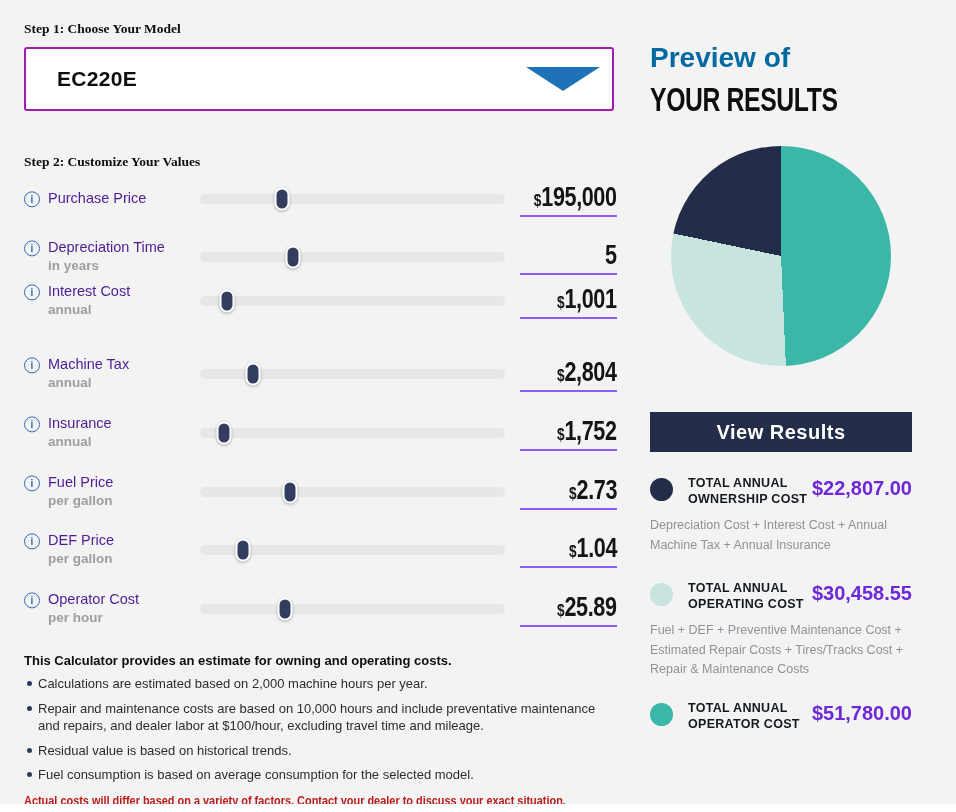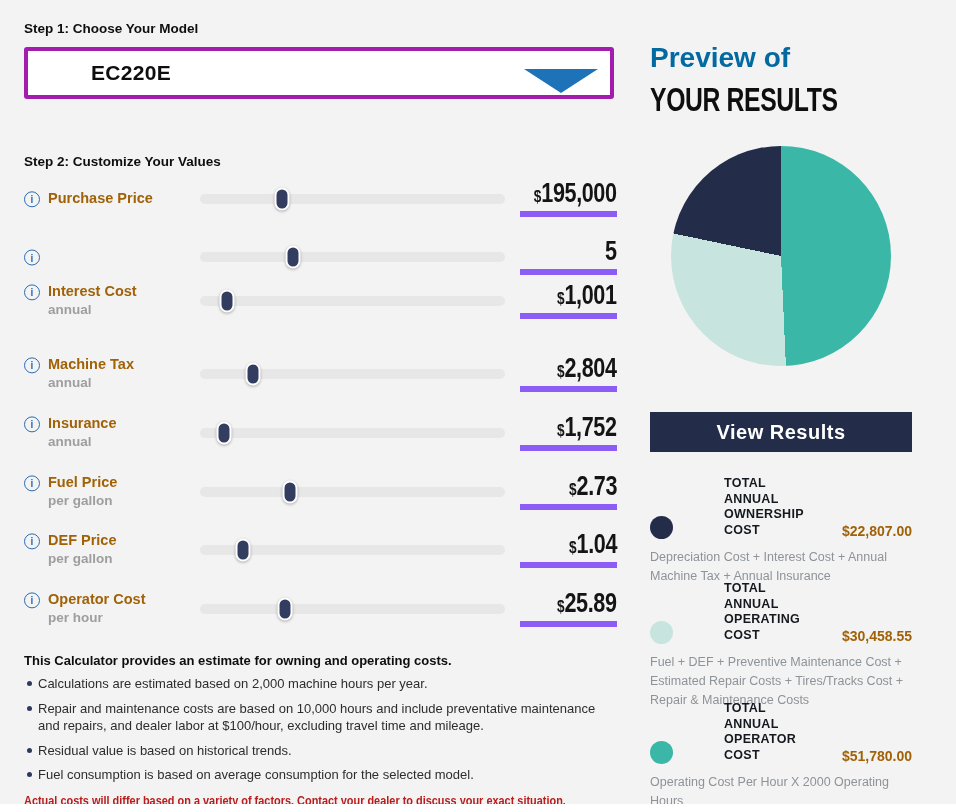--- a/index.html
+++ b/index.html
@@ -6,33 +6,32 @@
   html,body { width: 956px; height: 812px; }
   body {
     position: relative;
     background: #f3f3f3;
     font-family: "Liberation Sans", sans-serif;
     overflow: hidden;
     color: #111;
   }
   .step-heading {
     position: absolute; left: 24px;
-    font-size: 13.5px; font-weight: bold; color: #0e0e0e;
+    font-size: 13.5px; font-weight: bold; color: #0e0e0e; font-family: Liberation Serif, serif;
   }
   #step1-heading { top: 21px; }
   #step2-heading { top: 154px; }
 
   
   .model-select {
     position: absolute; left: 24px; top: 47px;
-    width: 590px; height: 52px;
-    background: #ffffff; border: 4px solid #a21caf; border-radius: 3px;
+    width: 590px; height: 64px;
+    background: #ffffff; border: 2px solid #a21caf; border-radius: 3px;
     display: flex; align-items: center;
     cursor: pointer;
-    padding-left: 32px;
   }
   .model-value {
     margin-left: 31px; font-size: 21px; font-weight: bold; color: #0e0e0e;
     letter-spacing: 0.3px;
   }
   .caret-down {
     position: absolute; right: 12px; top: 18px;
     width: 0; height: 0;
     border-left: 37px solid transparent;
     border-right: 37px solid transparent;
@@ -47,38 +46,38 @@
   }
   .info-icon {
     flex: none; margin-top: 1px;
     width: 16px; height: 16px; border: 1px solid #2a6db4; border-radius: 50%;
     color: #2a6db4; font-size: 10px; font-weight: bold;
     display: flex; align-items: center; justify-content: center;
     cursor: pointer;
   }
   .info-icon::before { content: "i"; }
   .label-text { margin-left: 8px; }
-  .label-main { font-size: 14.5px; font-weight: bold; color: #a16207; line-height: 1.2; }
+  .label-main { font-size: 14.5px; font-weight: normal; color: #4c1d95; line-height: 1.2; }
   .label-sub { font-size: 13.5px; font-weight: bold; color: #9e9e9e; margin-top: 3px; line-height: 1.1; }
   .track {
     position: absolute; left: 176px; top: 50%; transform: translateY(-50%);
     width: 305px; height: 10px; background: #e7e7e7; border-radius: 5px;
     cursor: pointer;
   }
   .handle {
     position: absolute; top: 50%; transform: translate(-50%,-50%);
     width: 15px; height: 23px; border-radius: 8px;
     background: #323d60; border: 2px solid #ffffff;
     box-shadow: 0 1px 3px rgba(0,0,0,0.3);
     cursor: grab;
   }
   .value-box {
     position: absolute; right: 0; top: calc(50% - 19px);
     width: 97px; height: 37px;
-    border-bottom: 6px solid #8b5cf6;
+    border-bottom: 2px solid #8b5cf6;
     display: flex; align-items: flex-end; justify-content: flex-end;
   }
   .value-inner {
     transform: scaleX(0.8); transform-origin: right bottom;
     white-space: nowrap; font-weight: bold; color: #141414;
     line-height: 1; padding-bottom: 4px;
   }
   .cur { font-size: 17px; }
   .amt { font-size: 27px; letter-spacing: -0.5px; }
 
@@ -109,27 +108,27 @@
     background: #232d49; color: #ffffff;
     font-size: 20px; font-weight: bold; letter-spacing: 0.5px;
     display: flex; align-items: center; justify-content: center;
     border: none; cursor: pointer;
   }
 
   .legend-item { position: absolute; left: 650px; width: 262px; }
   #legend-0 { top: 476px; }
   #legend-1 { top: 581px; }
   #legend-2 { top: 701px; }
-  .legend-head { display: flex; align-items: flex-end; gap: 36px; }
+  .legend-head { display: flex; align-items: flex-start; }
   .legend-dot { flex: none; width: 23px; height: 23px; border-radius: 50%; margin-top: 2px; }
   .legend-titles {
     margin-left: 15px; font-size: 12.5px; font-weight: bold; color: #14191f;
     line-height: 1.25; letter-spacing: 0.3px; text-transform: uppercase;
   }
-  .legend-value { margin-left: auto; font-size: 14px; font-weight: bold; color: #a16207; padding-top: 1px; }
+  .legend-value { margin-left: auto; font-size: 20px; font-weight: bold; color: #6d28d9; padding-top: 1px; }
   .legend-desc { margin-top: 9px; font-size: 12.5px; color: #8e9398; line-height: 1.55; }
 
   .bottom-strip { position: absolute; left: 0; bottom: 0; width: 100%; height: 8px; background: #ffffff; }
 </style>
 </head>
 <body>
 
 <div id="step1-heading" class="step-heading">Step 1: Choose Your Model</div>
 
 <div class="model-select">
@@ -150,20 +149,24 @@
     <span class="handle" style="left: 27%;"></span>
   </div>
   <div class="value-box">
     <span class="value-inner"><span class="cur">$</span><span class="amt">195,000</span></span>
   </div>
 </div>
 
 <div class="slider-row" style="top:235px">
   <div class="label-wrap">
     <span class="info-icon"></span>
+    <span class="label-text">
+      <div class="label-main">Depreciation Time</div>
+      <div class="label-sub">in years</div>
+    </span>
   </div>
   <div class="track">
     <span class="handle" style="left: 30.5%;"></span>
   </div>
   <div class="value-box">
     <span class="value-inner"><span class="cur"></span><span class="amt">5</span></span>
   </div>
 </div>
 
 <div class="slider-row" style="top:279px">
@@ -306,16 +309,15 @@
 
 <div id="legend-2" class="legend-item">
   <div class="legend-head">
     <span class="legend-dot" style="background: rgb(58, 183, 166);"></span>
     <span class="legend-titles">
       <div>TOTAL ANNUAL</div>
       <div>OPERATOR COST</div>
     </span>
     <span class="legend-value">$51,780.00</span>
   </div>
-  <div class="legend-desc">Operating Cost Per Hour X 2000 Operating Hours</div>
 </div>
 
 <div class="bottom-strip"></div>
 
 </body></html>

